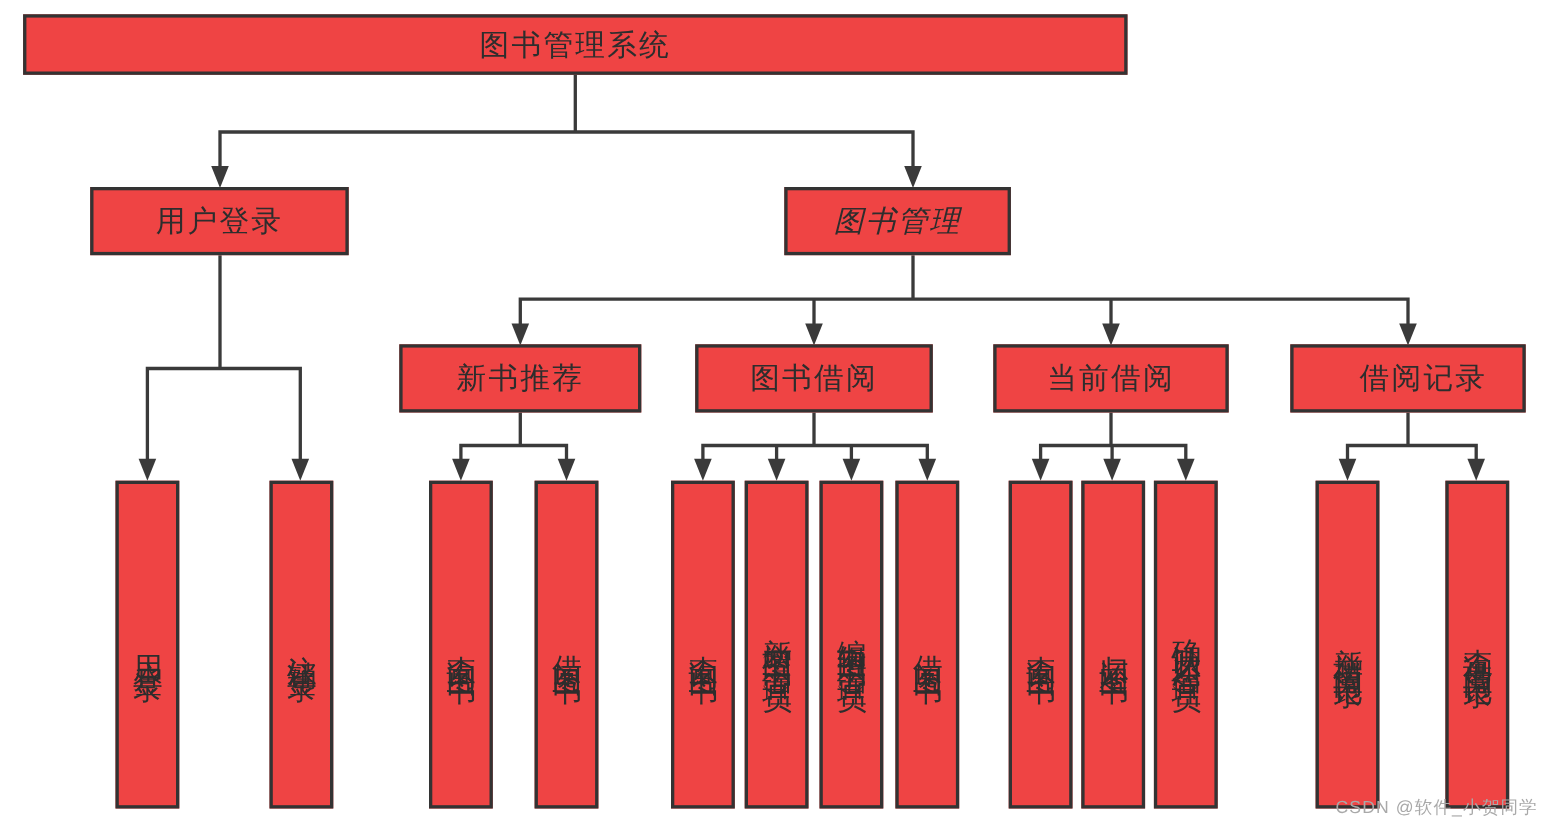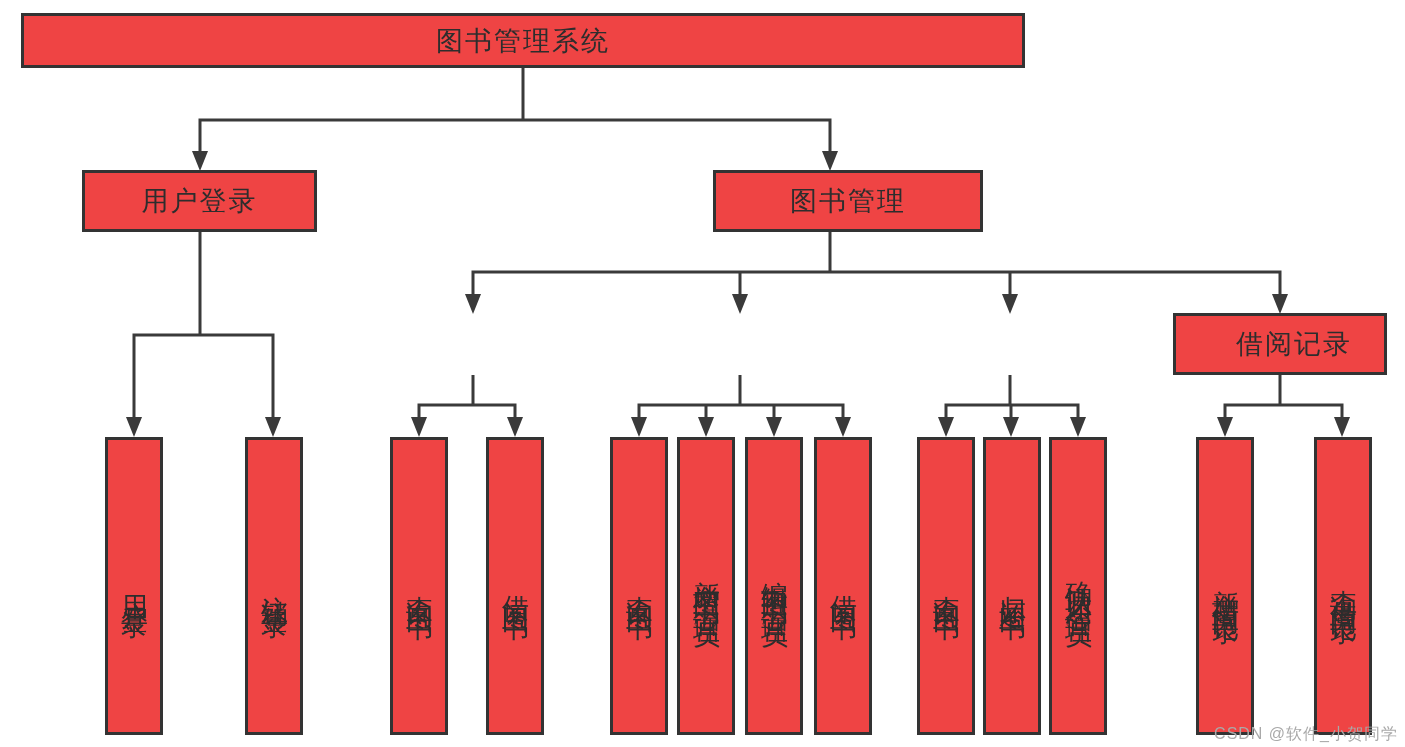--- a/index.html
+++ b/index.html
@@ -115,24 +115,33 @@
     </g>
   </svg>
 
   <div class="node" style="left:21px; top:13px; width:1004px; height:55px;">
     <span>图书管理系统</span>
   </div>
 
   <div class="node" style="left:82px; top:170px; width:235px; height:62px;">
     <span>用户登录</span>
   </div>
-  <div class="node" style="left:713px; top:170px; width:270px; height:62px;">
+  <div class="node" style="left:713px; top:170px; width:206px; height:62px;font-style:italic;">
     <span>图书管理</span>
   </div>
 
+  <div class="node" style="left:363px; top:313px; width:220px; height:62px;">
+    <span>新书推荐</span>
+  </div>
+  <div class="node" style="left:632px; top:313px; width:216px; height:62px;">
+    <span>图书借阅</span>
+  </div>
+  <div class="node" style="left:903px; top:313px; width:214px; height:62px;">
+    <span>当前借阅</span>
+  </div>
   <div class="node" style="left:1173px; top:313px; width:214px; height:62px;padding-left:28px;">
     <span>借阅记录</span>
   </div>
 
   <div class="node vbox" style="left:105px;">
     <span class="vlabel">用户登录</span>
   </div>
   <div class="node vbox" style="left:245px;">
     <span class="vlabel">注销登录</span>
   </div>

